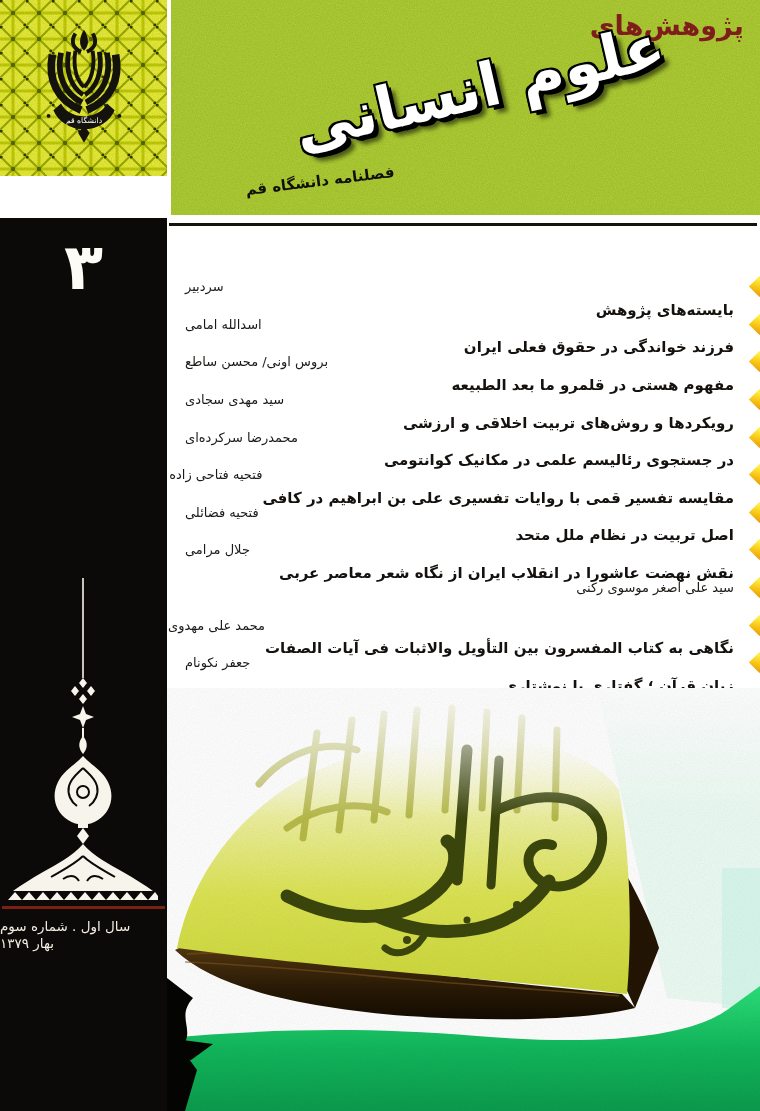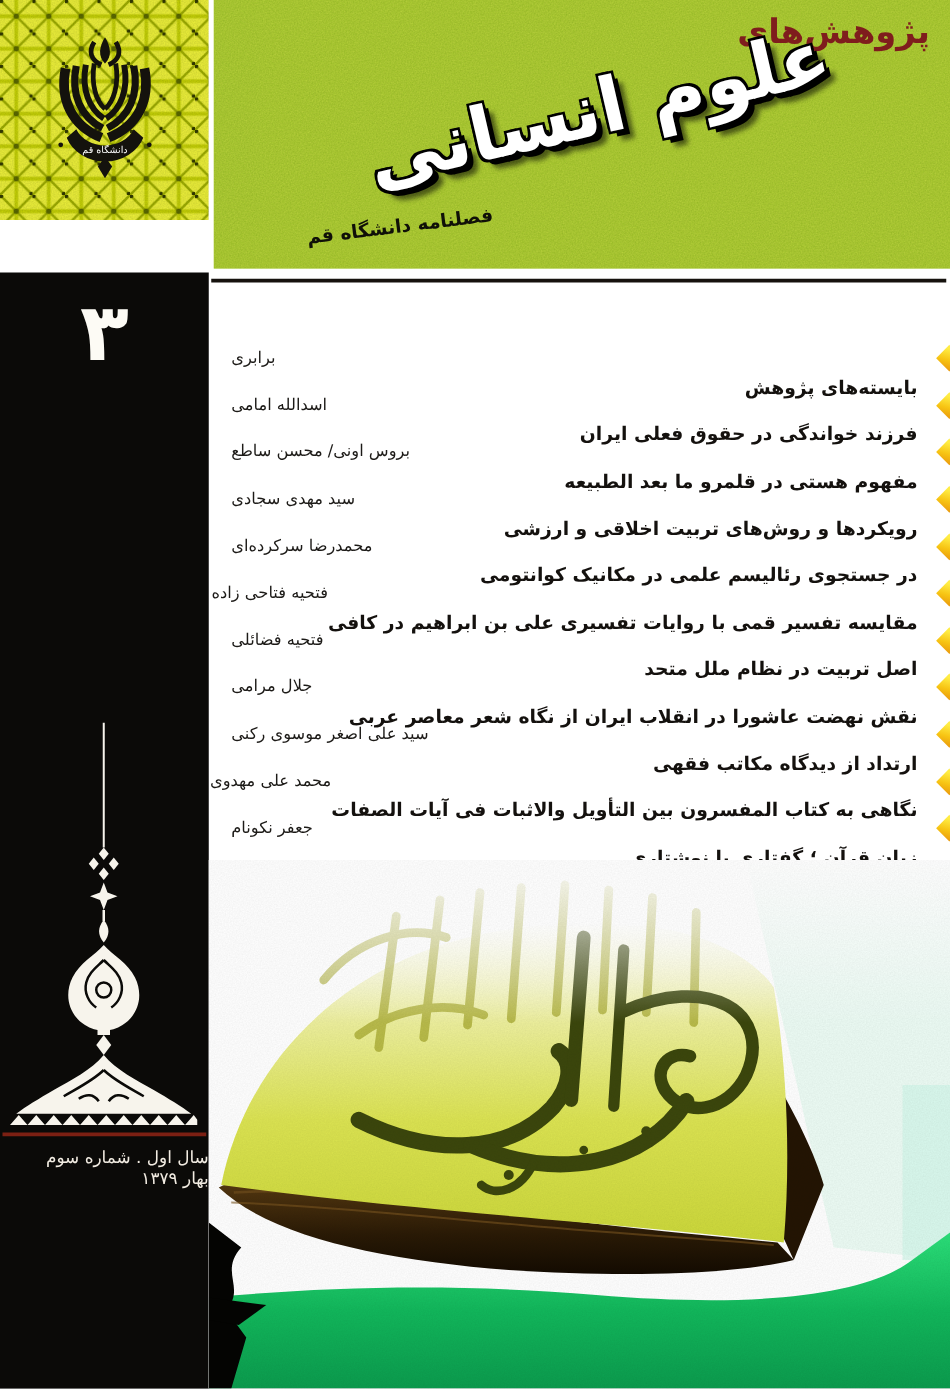--- a/index.html
+++ b/index.html
@@ -29,21 +29,21 @@
   .bullet{position:absolute;right:-7px;top:50%;width:15px;height:15px;margin-top:-7.5px;transform:rotate(45deg);
         background:linear-gradient(150deg,#ffed45 15%,#f7c413 60%,#ea9a0e);}
   .toc-title{font-size:15px;font-weight:bold;color:#14110e;white-space:nowrap;letter-spacing:-.2px;margin-top:46px;}
   .toc-author{font-size:13px;color:#1c1a17;white-space:nowrap;}
 
   
   .left-bar{position:absolute;left:0;top:218px;width:167px;height:893px;background:#0b0a08;}
   .issue-number{margin-top:12px;text-align:center;font-size:64px;font-weight:bold;color:#fdfbf5;direction:rtl;}
   .ornament{position:absolute;top:360px;left:8px;}
   .red-line{position:absolute;top:688px;left:2px;right:2px;height:3px;background:#7c2013;}
-  .issue-info{position:absolute;top:700px;left:0;width:100%;text-align:right;color:#f2ece2;
+  .issue-info{position:absolute;top:700px;left:0;width:100%;text-align:left;color:#f2ece2;
         font-size:13.5px;direction:rtl;}
   .issue-info .line2{margin-top:1px;}
 
   
   .artwork{position:absolute;left:167px;top:688px;width:593px;height:423px;overflow:hidden;background:#fff;}
 </style>
 </head>
 <body>
 
 <svg width="0" height="0" style="position:absolute">
@@ -109,21 +109,21 @@
     <div class="masthead-subtitle">فصلنامه دانشگاه قم</div>
   </div>
 
   <div class="content">
     <div class="rule"></div>
     <div class="toc">
 
       <div class="toc-row">
         <span class="bullet"></span>
         <span class="toc-title">بایسته‌های پژوهش</span>
-        <span class="toc-author">برابری</span>
+        <span class="toc-author">سردبیر</span>
       </div>
       <div class="toc-row">
         <span class="bullet"></span>
         <span class="toc-title">فرزند خواندگی در حقوق فعلی ایران</span>
         <span class="toc-author">اسدالله امامی</span>
       </div>
       <div class="toc-row">
         <span class="bullet"></span>
         <span class="toc-title">مفهوم هستی در قلمرو ما بعد الطبیعه</span>
         <span class="toc-author">بروس اونی/ محسن ساطع</span>
@@ -148,21 +148,20 @@
         <span class="toc-title">اصل تربیت در نظام ملل متحد</span>
         <span class="toc-author">فتحیه فضائلی</span>
       </div>
       <div class="toc-row">
         <span class="bullet"></span>
         <span class="toc-title">نقش نهضت عاشورا در انقلاب ایران از نگاه شعر معاصر عربی</span>
         <span class="toc-author">جلال مرامی</span>
       </div>
       <div class="toc-row">
         <span class="bullet"></span>
-        <span class="toc-title">ارتداد از دیدگاه مکاتب فقهی</span>
         <span class="toc-author">سید علی اصغر موسوی رکنی</span>
       </div>
       <div class="toc-row">
         <span class="bullet"></span>
         <span class="toc-title">نگاهی به کتاب المفسرون بین التأویل والاثبات فی آیات الصفات</span>
         <span class="toc-author">محمد علی مهدوی راد</span>
       </div>
       <div class="toc-row">
         <span class="bullet"></span>
         <span class="toc-title">زبان قرآن ؛ گفتاری یا نوشتاری</span>

